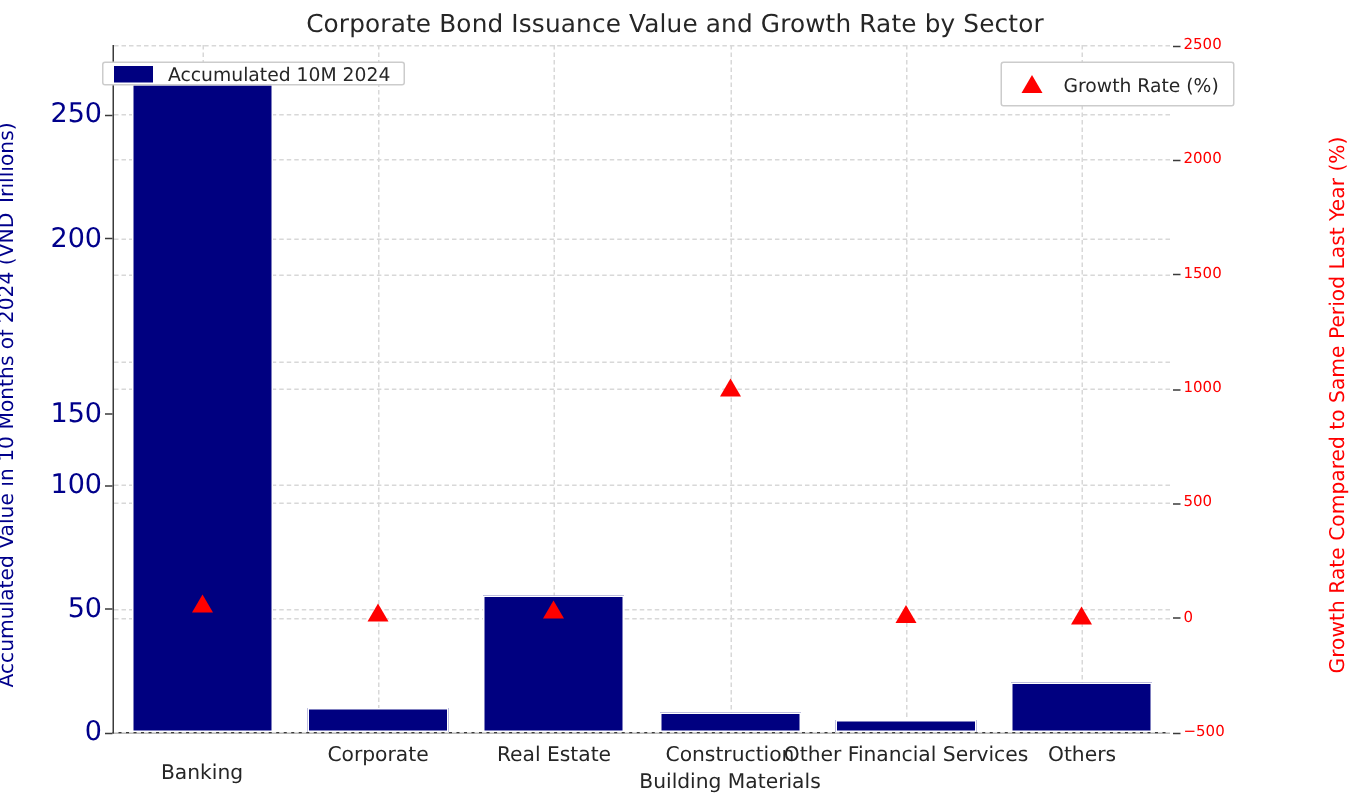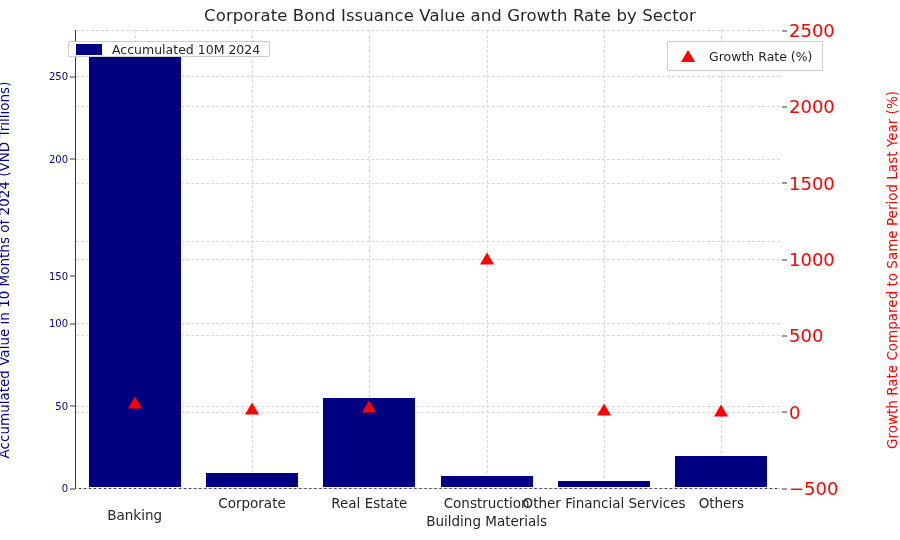--- a/index.html
+++ b/index.html
@@ -43,30 +43,30 @@
     display:flex;align-items:center;justify-content:center;
   }
   #ylabel-right span{
     transform:rotate(-90deg);white-space:nowrap;
     font-size:13.5px;color:#ff0000;
   }
 
   .ytick-left{
     position:absolute;right:calc(100% + 8px);
     transform:translateY(-50%);
-    font-size:10px;color:#00008b;white-space:nowrap;
+    font-size:18px;color:#00008b;white-space:nowrap;
   }
   .ytick-left .tickmark{
     position:absolute;left:calc(100% + 2px);top:50%;
     width:5px;height:0;border-top:1.3px solid #3b3b3b;
   }
   .ytick-right{
     position:absolute;left:calc(100% + 9px);
     transform:translateY(-50%);
-    font-size:18px;color:#ff0000;white-space:nowrap;
+    font-size:10px;color:#ff0000;white-space:nowrap;
   }
   .ytick-right .tickmark{
     position:absolute;right:calc(100% + 2px);top:50%;
     width:5px;height:0;border-top:1.3px solid #3b3b3b;
   }
 
   .xtick{
     position:absolute;top:calc(100% + 6px);
     transform:translateX(-50%);
     font-size:13.5px;color:#262626;

